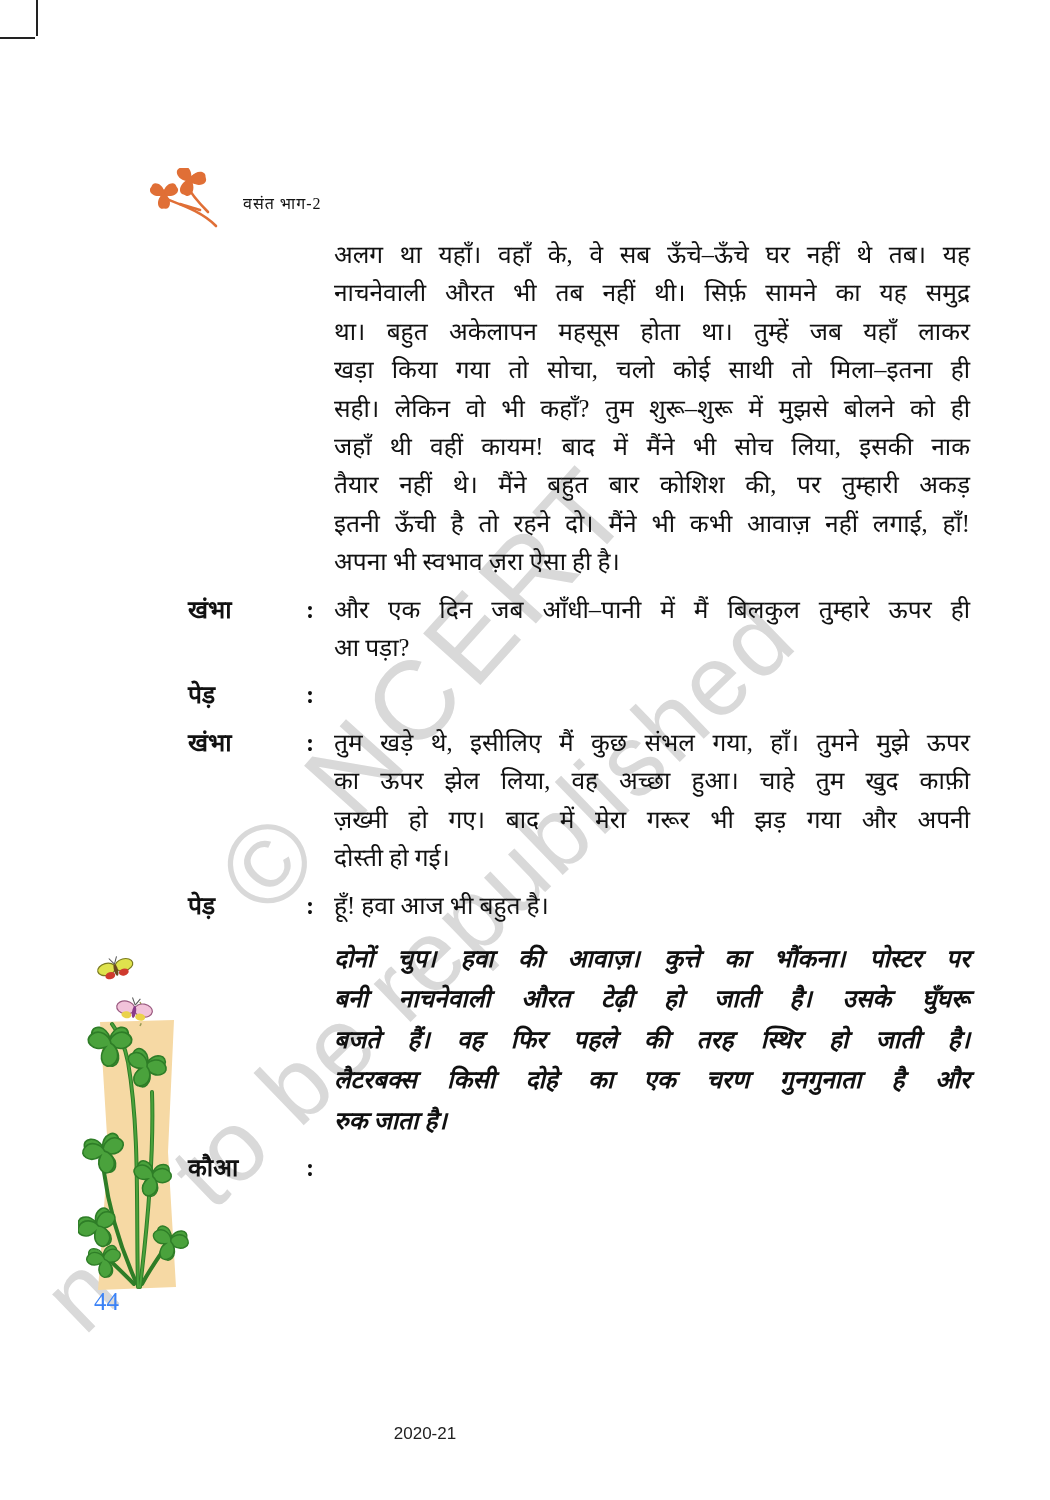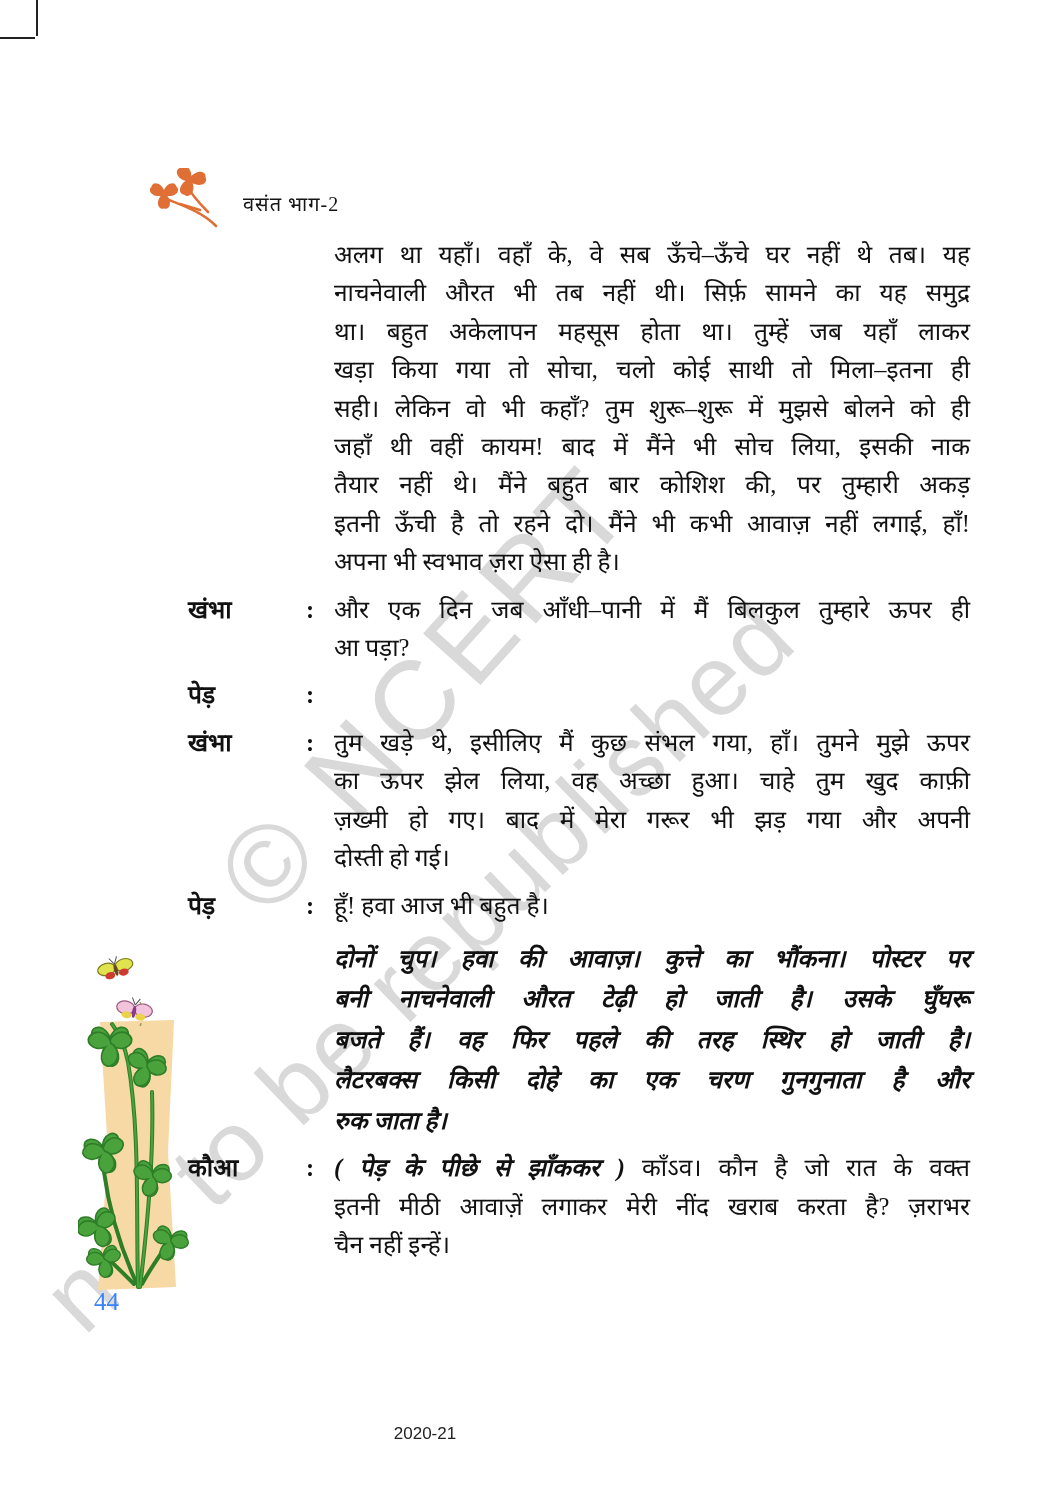--- a/index.html
+++ b/index.html
@@ -39,21 +39,21 @@
   }
 
   
   .header{
     position:absolute;left:150px;top:168px;
     display:flex;align-items:center;
     z-index:2;
   }
   .header .sprig{width:95px;height:70px;}
   .header .series-label{
-    font-size:20px;
+    font-size:16px;
     margin-left:-2px;
     letter-spacing:1px;
     color:#141414;
   }
 
   
   .content{
     position:absolute;left:188px;top:236px;width:782px;
     z-index:1;
     font-size:24.5px;
@@ -196,25 +196,20 @@
     <div class="line">दोनों चुप। हवा की आवाज़। कुत्ते का भौंकना। पोस्टर पर</div>
     <div class="line">बनी नाचनेवाली औरत टेढ़ी हो जाती है। उसके घुँघरू</div>
     <div class="line">बजते हैं। वह फिर पहले की तरह स्थिर हो जाती है।</div>
     <div class="line">लैटरबक्स किसी दोहे का एक चरण गुनगुनाता है और</div>
     <div class="line last">रुक जाता है।</div>
   </div>
 
   <div class="row" style="margin-top:8px;">
     <div class="speaker">कौआ</div>
     <div class="colon">:</div>
-    <div class="dlg">
-      <div class="line"><span class="stage-note">( पेड़ के पीछे से झाँककर )</span> <span>काँऽव। कौन है जो रात के वक्त</span></div>
-      <div class="line">इतनी मीठी आवाज़ें लगाकर मेरी नींद खराब करता है? ज़राभर</div>
-      <div class="line last">चैन नहीं इन्हें।</div>
-    </div>
   </div>
 
 </div>
 
 <svg class="illustration" viewBox="0 0 112 345">
   <defs>
     <path id="leaflet" d="M0,5 C-3,-6 -16,-8 -16,2 C-16,10 -7,14 0,11 C7,14 16,10 16,2 C16,-8 3,-6 0,5 Z"></path>
     <g id="clover">
       <use href="#leaflet" transform="rotate(0) translate(0,-10)"></use>
       <use href="#leaflet" transform="rotate(125) translate(0,-10)"></use>

